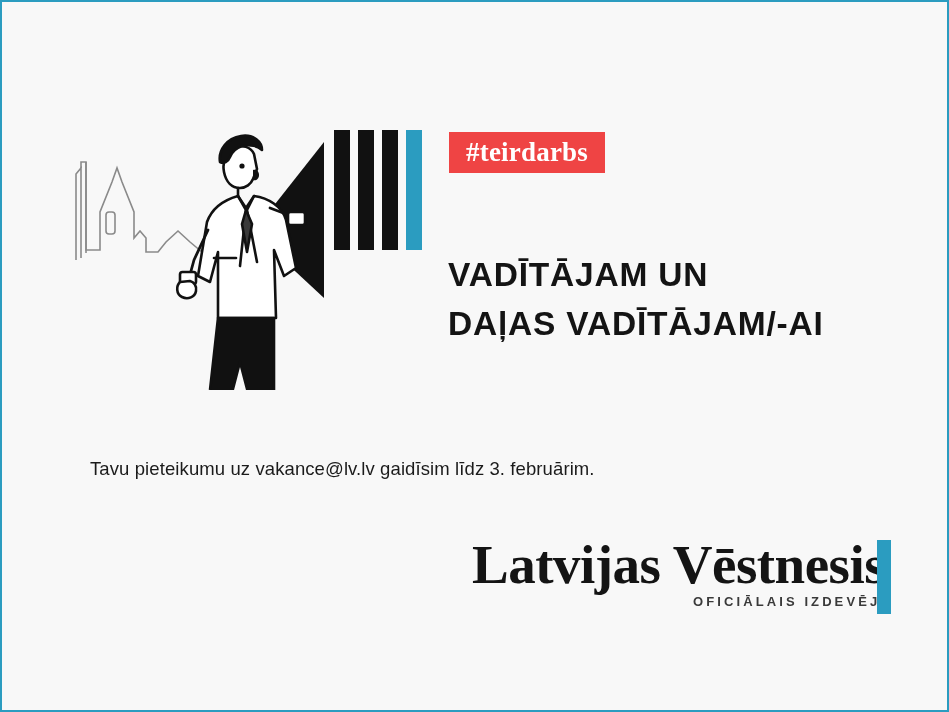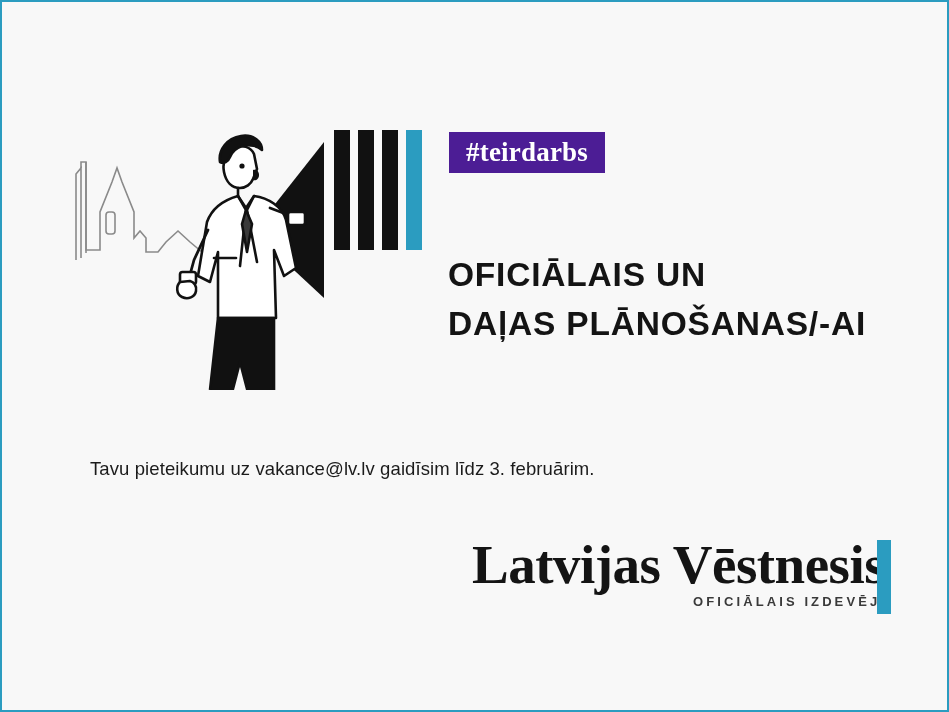--- a/index.html
+++ b/index.html
@@ -38,21 +38,21 @@
   
   .hashtag-badge {
     position: absolute;
     left: 447px;
     top: 130px;
     height: 41px;
     padding: 0 17px;
     display: flex;
     align-items: center;
     justify-content: center;
-    background: #4c1d95;
+    background: #ef4444;
     color: #ffffff;
     font-family: "Liberation Serif", serif;
     font-weight: bold;
     font-size: 27px;
     letter-spacing: 0.2px;
     box-sizing: border-box;
   }
 
   
   .headline {
@@ -196,22 +196,22 @@
         <rect x="106" y="398" width="80" height="26" fill="#111111"></rect>
 
         <rect x="12" y="424" width="216" height="22" fill="#111111"></rect>
       </g>
     </svg>
   </div>
 
   <div class="hashtag-badge">#teirdarbs</div>
 
   <h1 class="headline">
-    <span class="line">OFICIĀLAIS UN</span>
-    <span class="line">DAļAS PLĀNOŠANAS/-AI</span>
+    <span class="line">VADĪTĀJAM UN</span>
+    <span class="line">DAļAS VADĪTĀJAM/-AI</span>
   </h1>
 
   <p class="body-copy">Tavu pieteikumu uz vakance@lv.lv gaidīsim līdz 3. februārim.</p>
 
   <div class="logo-block">
     <div class="logo-wordmark">Latvijas Vēstnesis</div>
     <div class="logo-tagline">OFICIĀLAIS IZDEVĒJS</div>
     <div class="logo-accent-bar"></div>
   </div>
 

